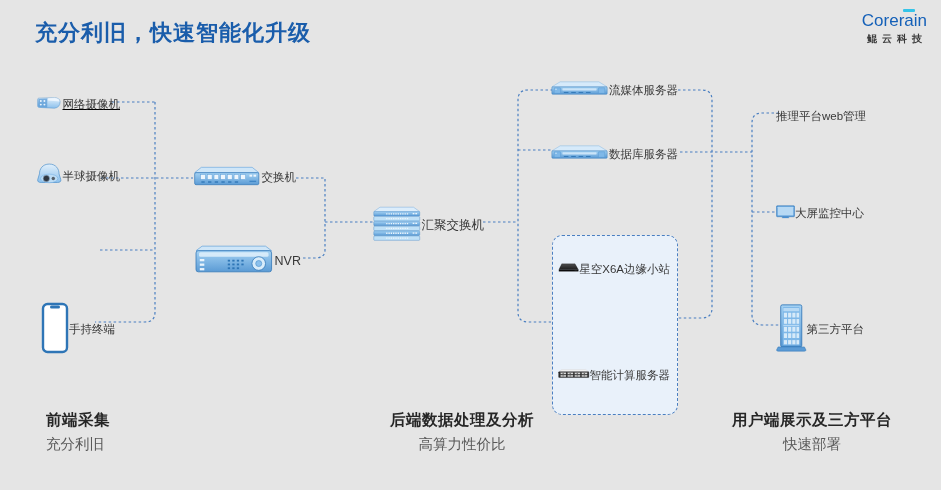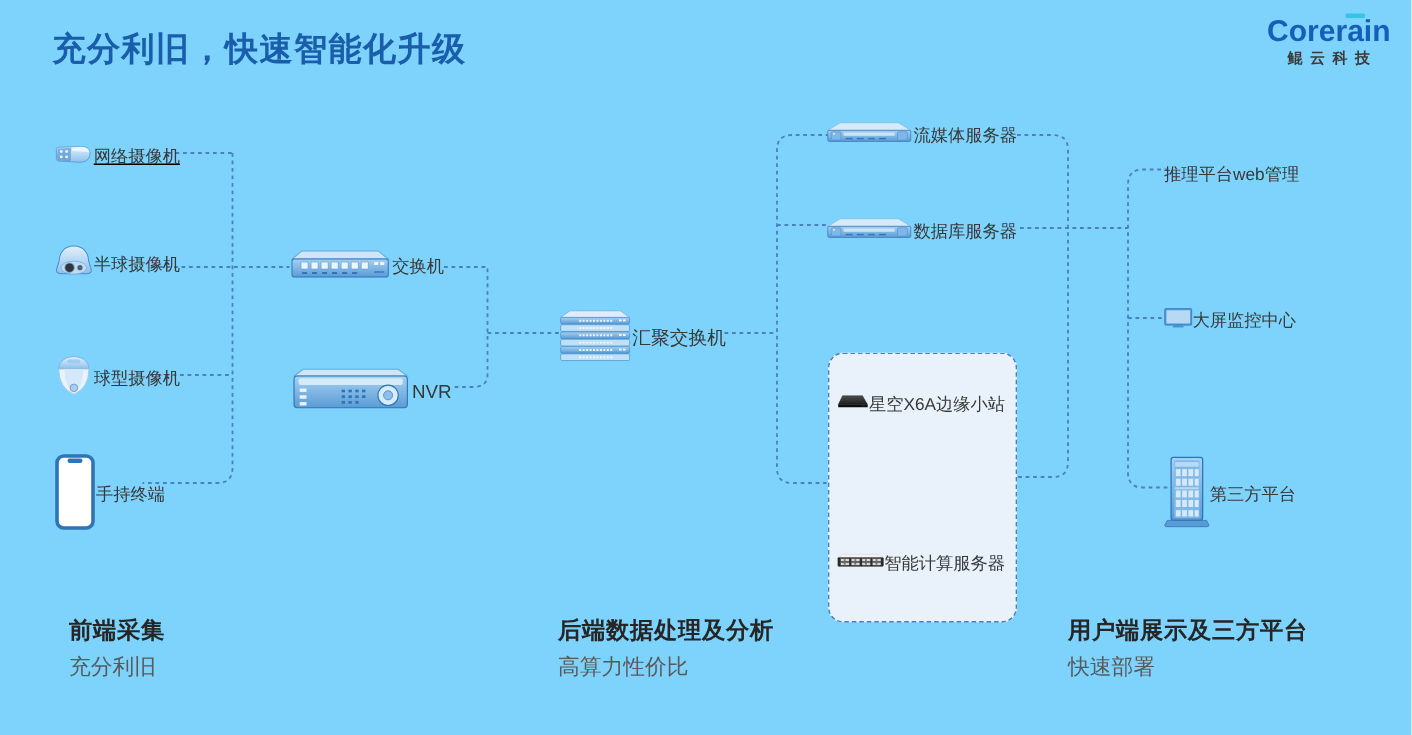--- a/index.html
+++ b/index.html
@@ -1,38 +1,38 @@
 <!DOCTYPE html>
 <html><head>
 <meta charset="utf-8">
 <style>
   html,body{margin:0;padding:0;background:#fff;}
   body{font-family:"Liberation Sans","DejaVu Sans",sans-serif;}
-  .canvas{position:relative;width:941px;height:490px;background:#7dd3fc;overflow:hidden;}
+  .canvas{position:relative;width:941px;height:490px;background:#e5e5e5;overflow:hidden;}
 
   .page-title{position:absolute;left:35px;top:18px;font-size:22px;font-weight:bold;color:#1a5dab;letter-spacing:1px;}
 
   .logo{position:absolute;right:14px;top:12px;text-align:center;}
-  .logo-brand{font-size:20px;font-weight:bold;color:#1460b8;letter-spacing:0px;line-height:18px;}
+  .logo-brand{font-size:17px;font-weight:normal;color:#1460b8;letter-spacing:0px;line-height:18px;}
   .brand-a{position:relative;display:inline-block;}
   .brand-a::before{content:"";position:absolute;left:-1px;right:-1px;top:-3px;height:3px;background:#35c4e8;border-radius:1px;}
   .logo-sub{font-size:10px;font-weight:bold;color:#3a3a3a;letter-spacing:5px;margin-top:2px;padding-left:5px;}
 
   .device{position:absolute;display:flex;align-items:center;}
   .dev-label{font-size:11.5px;color:#383838;margin-top:3px;white-space:nowrap;}
   .dev-label.big{font-size:12.5px;}
 
   .connectors{position:absolute;left:0;top:0;z-index:1;pointer-events:none;}
   .device{z-index:2;}
   .edge-zone{position:absolute;left:552px;top:235px;width:124px;height:178px;border:1.6px dashed #4a7fc1;border-radius:10px;background:#e9f1fa;z-index:1;}
 
   .section{position:absolute;z-index:2;}
   .sec-title{font-size:15.5px;font-weight:bold;color:#262626;letter-spacing:.5px;}
   .sec-sub{font-size:14.5px;color:#595959;margin-top:4px;}
-  .sec-center{text-align:left;}
+  .sec-center{text-align:center;}
 </style>
 </head>
 <body>
 
 <div class="canvas">
 
   <svg width="0" height="0" style="position:absolute" aria-hidden="true">
     <defs>
       <linearGradient id="gBlue" x1="0" y1="0" x2="0" y2="1">
         <stop offset="0" stop-color="#e2f0fb"></stop>
@@ -92,32 +92,22 @@
     <svg width="46" height="42" viewBox="0 0 46 42">
       <path d="M23 2 C11 2 6 11 6 19 L3 29 Q2 34 9 34 L37 34 Q44 34 43 29 L40 19 C40 11 35 2 23 2 Z" fill="url(#gBlue)" stroke="#4a8fcb" stroke-width="1.2"></path>
       <ellipse cx="23" cy="27" rx="15" ry="7.5" fill="#bcdcf5" stroke="#6aa7dd" stroke-width="0.8"></ellipse>
       <circle cx="18" cy="27" r="5.5" fill="#2f3640" stroke="#8aa8c4" stroke-width="1"></circle>
       <circle cx="18" cy="27" r="2" fill="#5b7globe" opacity="0"></circle>
       <circle cx="30" cy="27" r="3" fill="#55606c"></circle>
     </svg>
     <div class="dev-label">半球摄像机</div>
   </div>
 
-  <div class="device" style="left:36px;top:228px;width:84px;">
-    <svg width="42" height="46" viewBox="0 0 42 46">
-      <path d="M21 2 C9 2 5 10 5 15 L37 15 C37 10 33 2 21 2 Z" fill="url(#gBlue)" stroke="#7fb3e0" stroke-width="1"></path>
-      <rect x="14" y="5" width="14" height="4" rx="2" fill="#9fcbf0"></rect>
-      <path d="M5 15 Q5 35 21 42 Q37 35 37 15 Z" fill="#e8f3fc" stroke="#9cc4e8" stroke-width="1"></path>
-      <path d="M11 15 Q11 33 21 41 Q31 33 31 15 Z" fill="#d4e8f9"></path>
-      <circle cx="21" cy="35" r="4" fill="#aacdef" stroke="#6f9fce" stroke-width="1"></circle>
-    </svg>
-    <div class="dev-label">球型摄像机</div>
-  </div>
-
-  <div class="device" style="left:36px;top:302px;width:84px;">
+
+  <div class="device" style="left:36px;top:302px;width:84px;justify-content:center;">
     <svg width="28" height="52" viewBox="0 0 28 52">
       <rect x="2" y="2" width="24" height="48" rx="4.5" fill="#ffffff" stroke="#2e75b6" stroke-width="2.4"></rect>
       <rect x="9" y="3.6" width="10" height="3" rx="1.5" fill="#2e75b6"></rect>
     </svg>
     <div class="dev-label">手持终端</div>
   </div>
 
   <div class="device" style="left:192px;top:160px;width:104px;">
     <svg width="104" height="32" viewBox="0 0 104 32">
       <polygon points="14,3 90,3 100,11 4,11" fill="#cfe6f8" stroke="#6aa7dd" stroke-width="1"></polygon>

